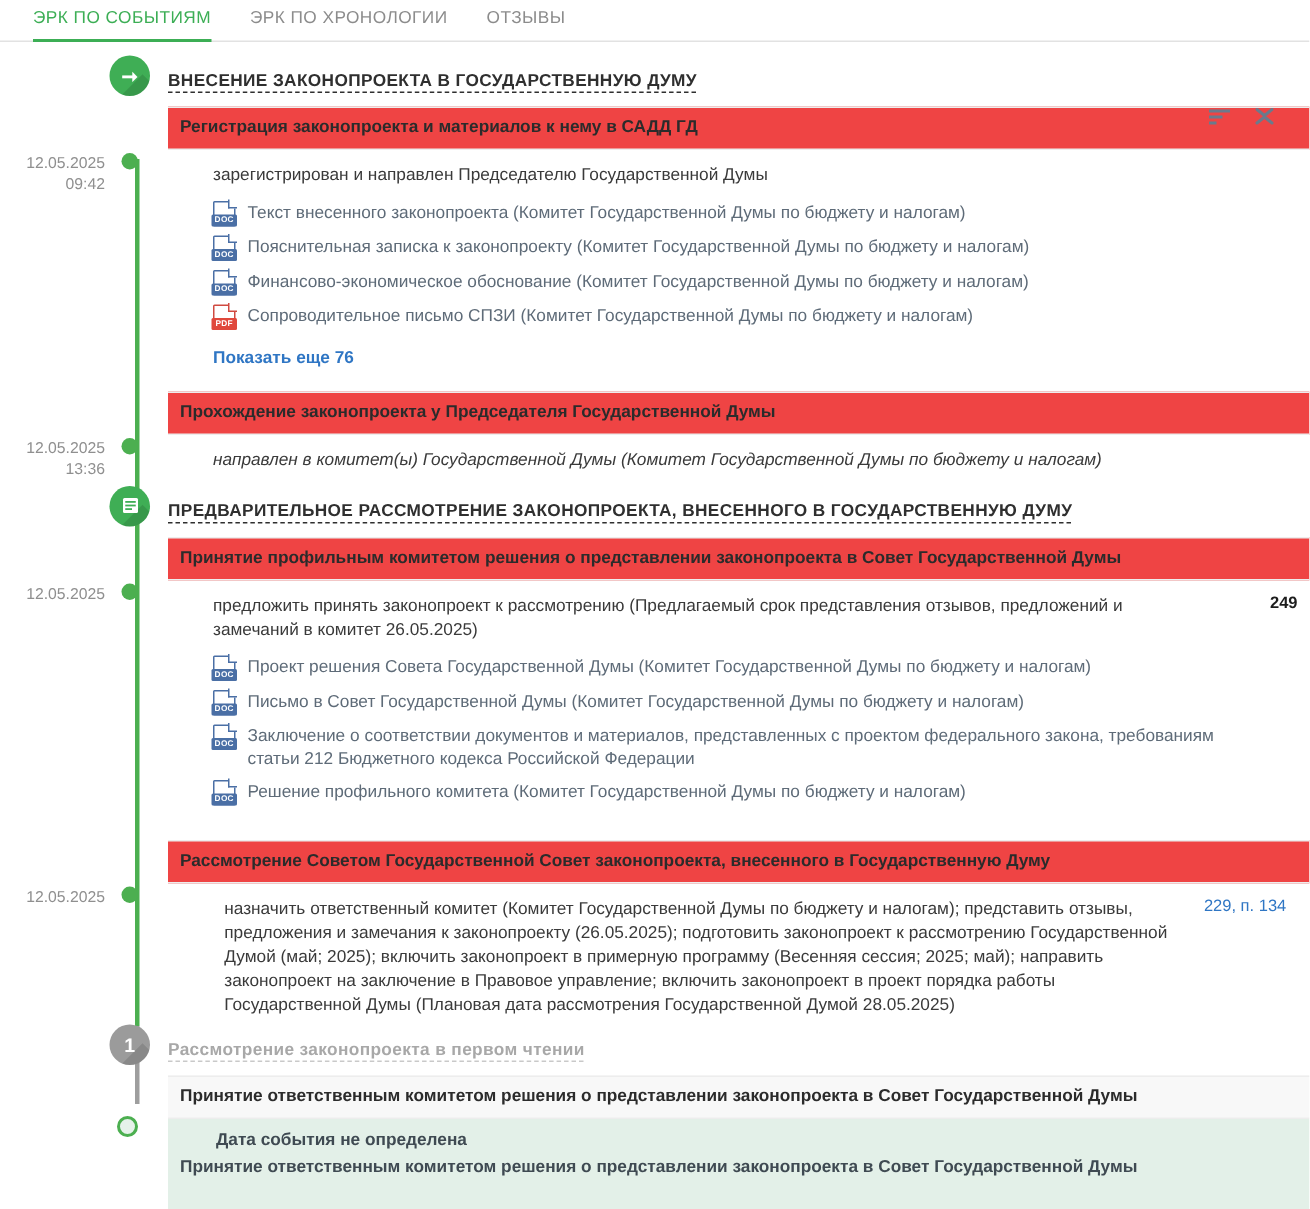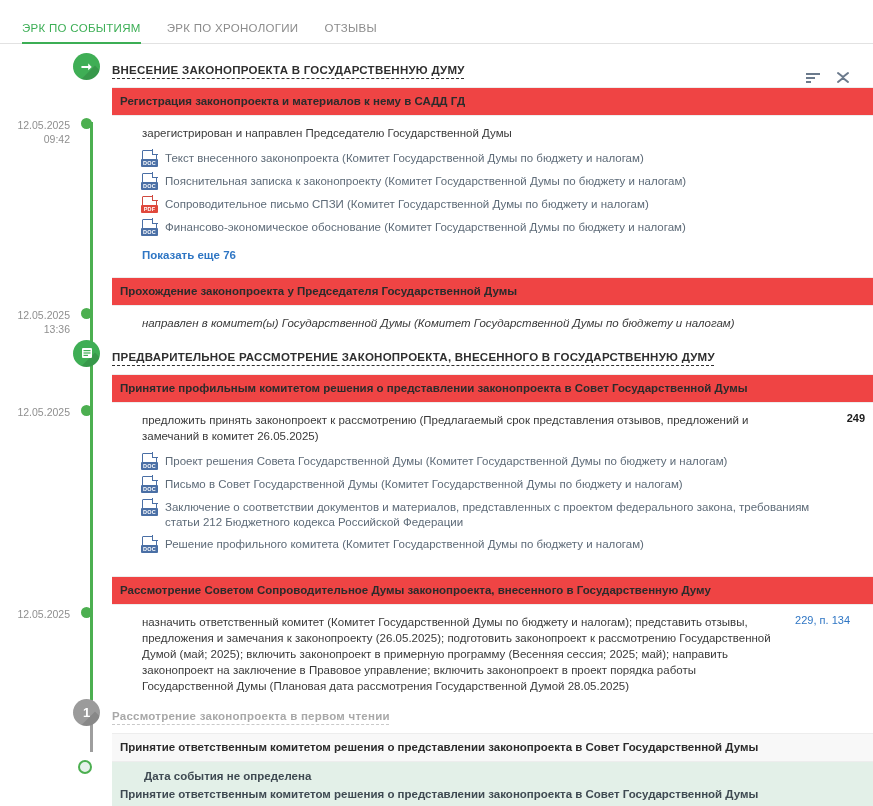--- a/index.html
+++ b/index.html
@@ -8,21 +8,21 @@
     width: 873px; height: 806px;
     background: #ffffff;
     font-family: "Liberation Sans", sans-serif;
     color: #333333;
     overflow: hidden;
   }
 
   
   .tabbar {
     position: relative;
-    height: 44px;
+    height: 28px;
     padding: 0 0 0 22px;
     display: flex;
     align-items: flex-end;
     border-bottom: 1px solid #e2e2e2;
   }
   .tab {
     font-size: 11.5px;
     letter-spacing: .3px;
     color: #8c8c8c;
     padding: 0 0 9px 0;
@@ -152,20 +152,21 @@
     font-weight: bold;
     color: #2b2b2b;
     padding: 6px 10px 6px 8px;
     line-height: 15px;
   }
 
   
   .event {
     display: flex;
     padding: 9px 8px 4px 30px;
+    justify-content: center;
   }
   .event .etext {
     flex: 1 1 auto;
     font-size: 11.5px;
     line-height: 16px;
     color: #3a3a3a;
   }
   .badge {
     flex: 0 0 auto;
     margin-left: 12px;
@@ -354,34 +355,34 @@
         </div>
         <div class="doc">
           <span class="fileicon">
             <span class="sheet"></span>
               <span class="fold"></span>
               <span class="tag">DOC</span>
           </span>
           <span class="label">Пояснительная записка к законопроекту (Комитет Государственной Думы по бюджету и налогам)</span>
         </div>
         <div class="doc">
+          <span class="fileicon">
+            <span class="sheet"></span>
+              <span class="fold"></span>
+              <span class="tag">DOC</span>
+          </span>
+          <span class="label">Финансово-экономическое обоснование (Комитет Государственной Думы по бюджету и налогам)</span>
+        </div>
+        <div class="doc">
           <span class="fileicon pdf">
             <span class="sheet"></span>
               <span class="fold"></span>
               <span class="tag">PDF</span>
           </span>
           <span class="label">Сопроводительное письмо СПЗИ (Комитет Государственной Думы по бюджету и налогам)</span>
-        </div>
-        <div class="doc">
-          <span class="fileicon">
-            <span class="sheet"></span>
-              <span class="fold"></span>
-              <span class="tag">DOC</span>
-          </span>
-          <span class="label">Финансово-экономическое обоснование (Комитет Государственной Думы по бюджету и налогам)</span>
         </div>
       </div>
       <div class="showmore">Показать еще 76</div>
     </div>
   </div>
 
   <div class="row" style="margin-top:14px;">
     <div class="gutter"></div>
     <div class="marker-col"></div>
     <div class="content">
@@ -478,21 +479,21 @@
           <span class="label">Решение профильного комитета (Комитет Государственной Думы по бюджету и налогам)</span>
         </div>
       </div>
     </div>
   </div>
 
   <div class="row" style="margin-top:14px;">
     <div class="gutter"></div>
     <div class="marker-col"></div>
     <div class="content">
-      <div class="group-head">Рассмотрение Советом Сопроводительное Думы законопроекта, внесенного в Государственную Думу</div>
+      <div class="group-head">Рассмотрение Советом Государственной Совет законопроекта, внесенного в Государственную Думу</div>
     </div>
   </div>
 
   <div class="row">
     <div class="gutter">
       <span>12.05.2025</span>
       <span class="d2"></span>
     </div>
     <div class="marker-col">
       <div class="dot"></div>

